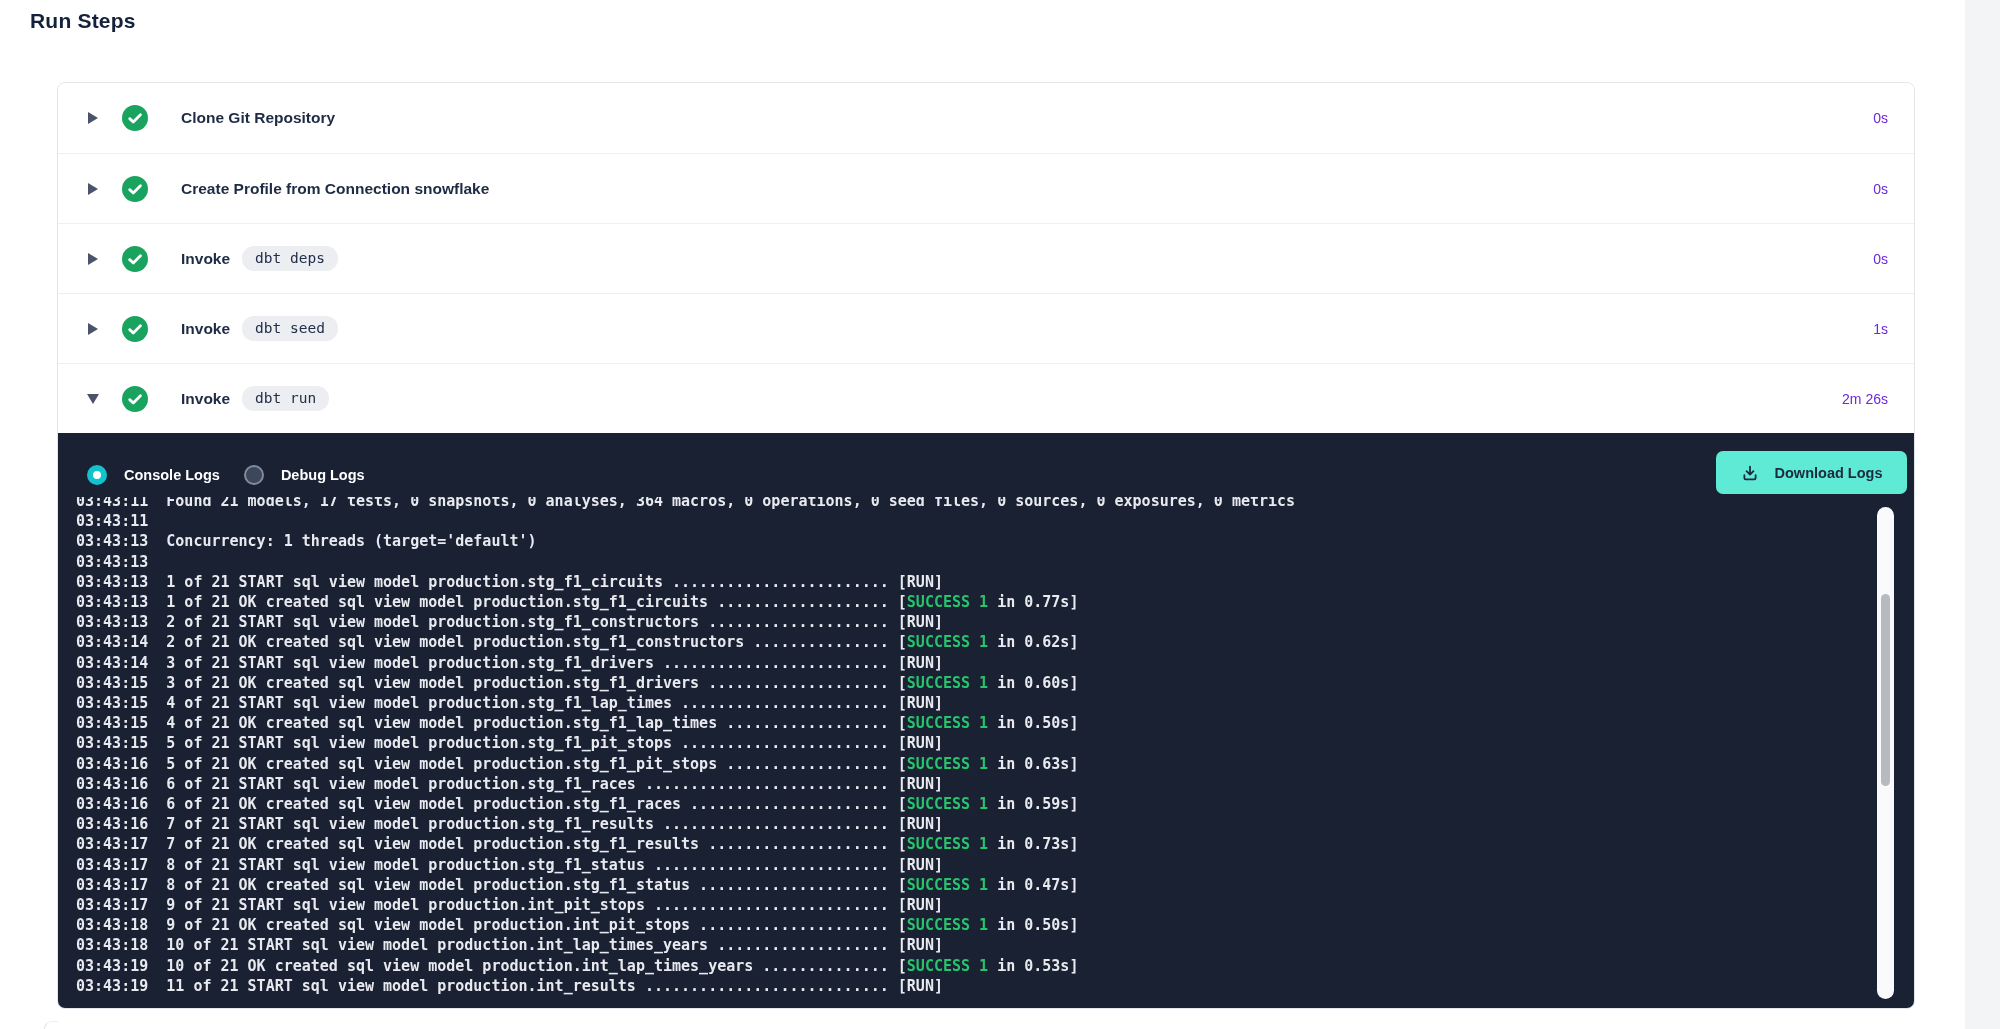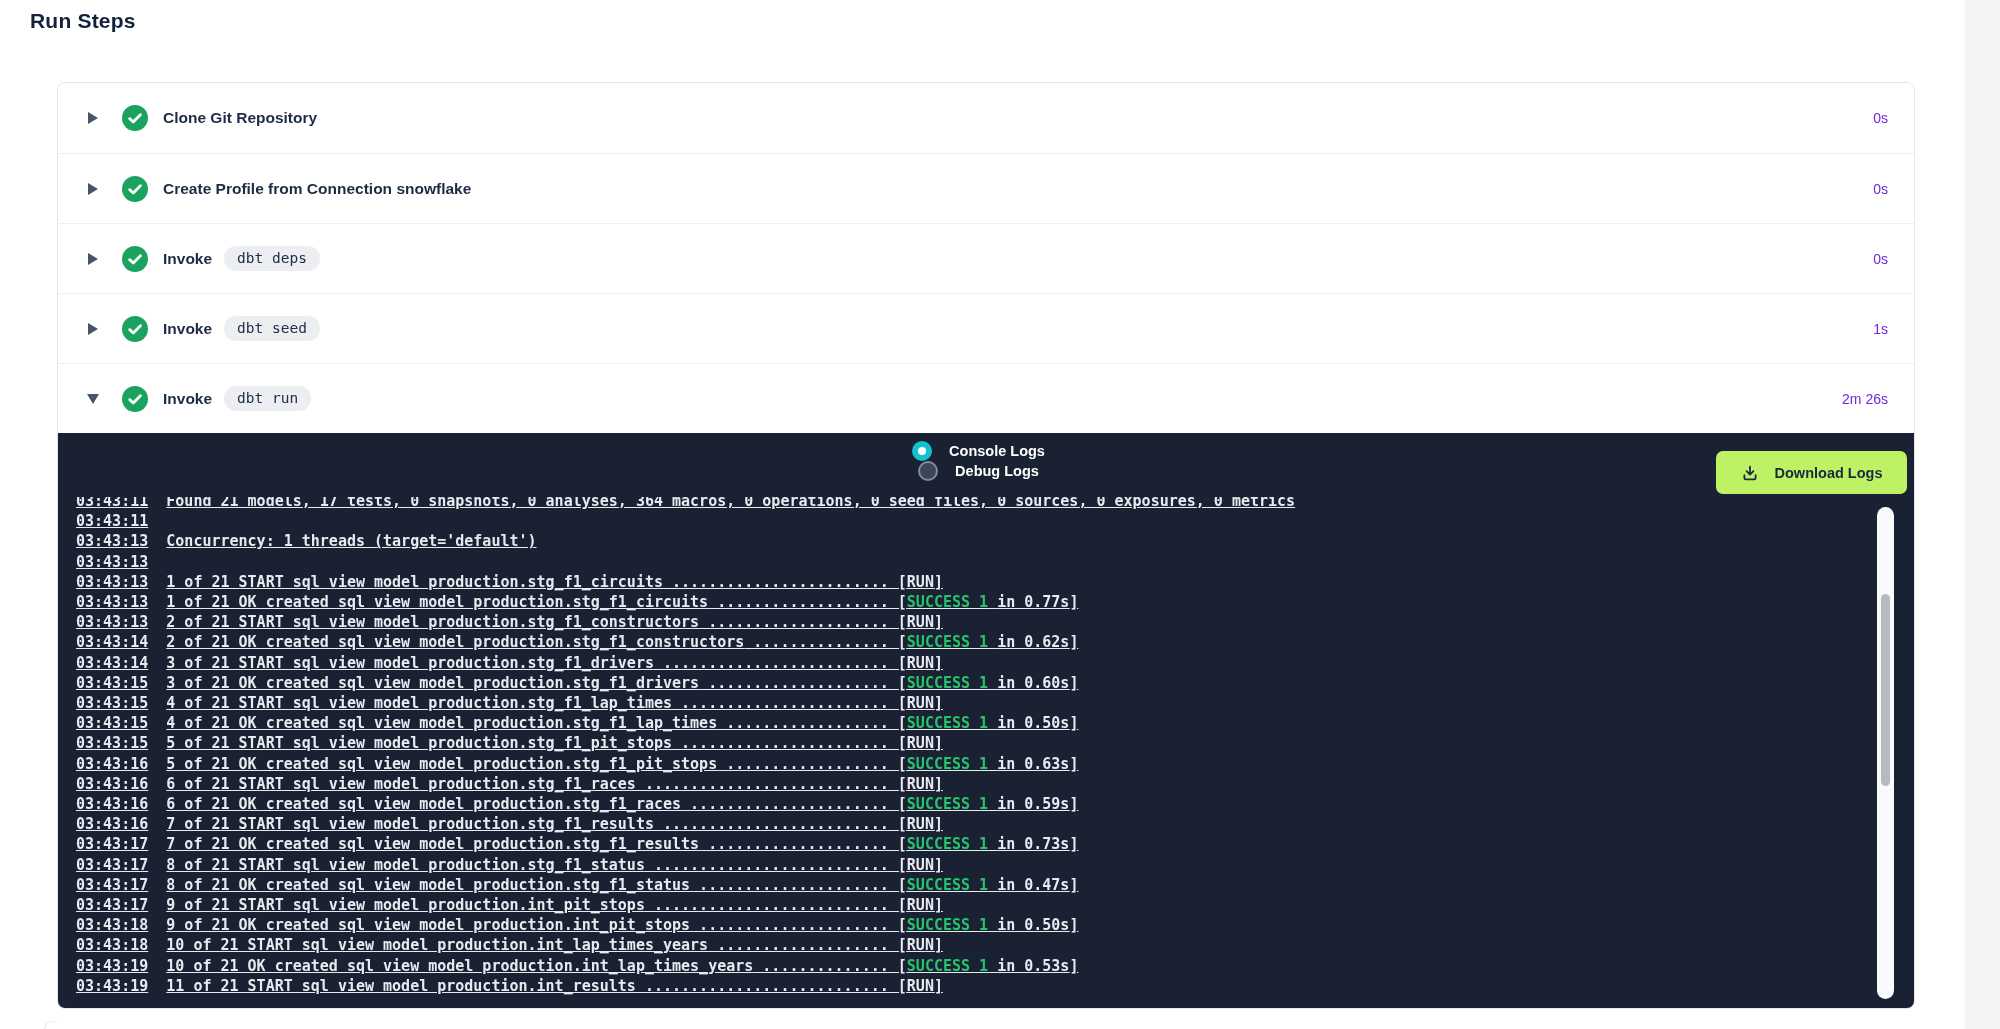--- a/index.html
+++ b/index.html
@@ -19,47 +19,47 @@
   }
   .step-row {
     height:70px; display:flex; align-items:center;
     padding:0 26px 0 28px; background:#fff; border-top:1px solid #EDEFF2; cursor:pointer;
   }
   .step-row:first-child { border-top:none; }
   .chev-box { width:14px; display:flex; justify-content:center; margin-right:22px; flex:none; }
   .chevron { width:0; height:0; border-top:6px solid transparent; border-bottom:6px solid transparent; border-left:10px solid #49536A; }
   .chevron.expanded { border-left:6px solid transparent; border-right:6px solid transparent; border-top:10px solid #49536A; border-bottom:none; }
   .check { width:26px; height:26px; margin-right:15px; flex:none; }
-  .step-label { font-size:15.5px; font-weight:700; color:#1E2B45; }
+  .step-label { font-size:15.5px; font-weight:700; color:#1E2B45;margin-left:18px; }
   .cmd-badge {
     margin-left:12px; font-family:"DejaVu Sans Mono", monospace; font-size:14.5px;
     color:#222F4A; background:#ECEEF2; border-radius:12px; padding:4px 13px 5px;
   }
   .duration { margin-left:auto; font-size:14px; color:#6d28d9; }
 
   .log-panel { position:relative; height:575px; background:#1A2133; }
-  .log-header { position:absolute; left:0; right:0; top:0; height:68px; display:flex; align-items:center; padding:8px 20px 0 29px;flex-direction:column; }
+  .log-header { position:absolute; left:0; right:0; top:0; height:68px; display:flex; align-items:center; padding:16px 20px 0 29px; }
   .radio-group { display:flex; align-items:center; margin-right:24px; cursor:pointer; }
   .radio { width:20px; height:20px; border-radius:50%; margin-right:17px; position:relative; flex:none; }
   .radio.on { background:#12C3CE; }
   .radio.on::after { content:""; position:absolute; inset:6px; border-radius:50%; background:#fff; }
   .radio.off { background:#3D475C; border:2.5px solid #818B9B; }
   .radio-label { color:#FFFFFF; font-size:14.5px; font-weight:700; }
   .download-btn {
     position:absolute; top:18px; right:7px; width:191px; height:43px;
-    background:#bef264; border:none; border-radius:7px; cursor:pointer;
+    background:#5eead4; border:none; border-radius:7px; cursor:pointer;
     display:flex; align-items:center; justify-content:center; gap:16px;
     color:#1C2940; font-size:14.5px; font-weight:700; font-family:"Liberation Sans", sans-serif;
   }
   .log-view {
     position:absolute; left:18px; right:48px; top:64px; bottom:6px; overflow:hidden;
     font-family:"DejaVu Sans Mono", monospace; font-size:15px; font-weight:700;
     line-height:20.2px; color:#E8EAEF;
   }
-  .log-line { white-space:pre;text-decoration:underline; }
+  .log-line { white-space:pre; }
   .log-line.clipped { margin-top:-6px; }
   .log-line .t { margin-right:2ch; }
   .log-line .g { color:#27C46D; }
   .scroll-track { position:absolute; right:20px; top:74px; width:17px; height:492px; background:#F9FAFB; border-radius:9px; }
   .scroll-thumb { position:absolute; left:4px; top:87px; width:9px; height:192px; background:#B7BAC1; border-radius:5px; }
   .next-card-hint { position:absolute; left:44px; top:1021px; width:14px; height:8px; border-left:1px solid #E2E5EA; border-top:1px solid #EDEFF2; border-top-left-radius:8px; }
 </style>
 </head>
 <body>
 

